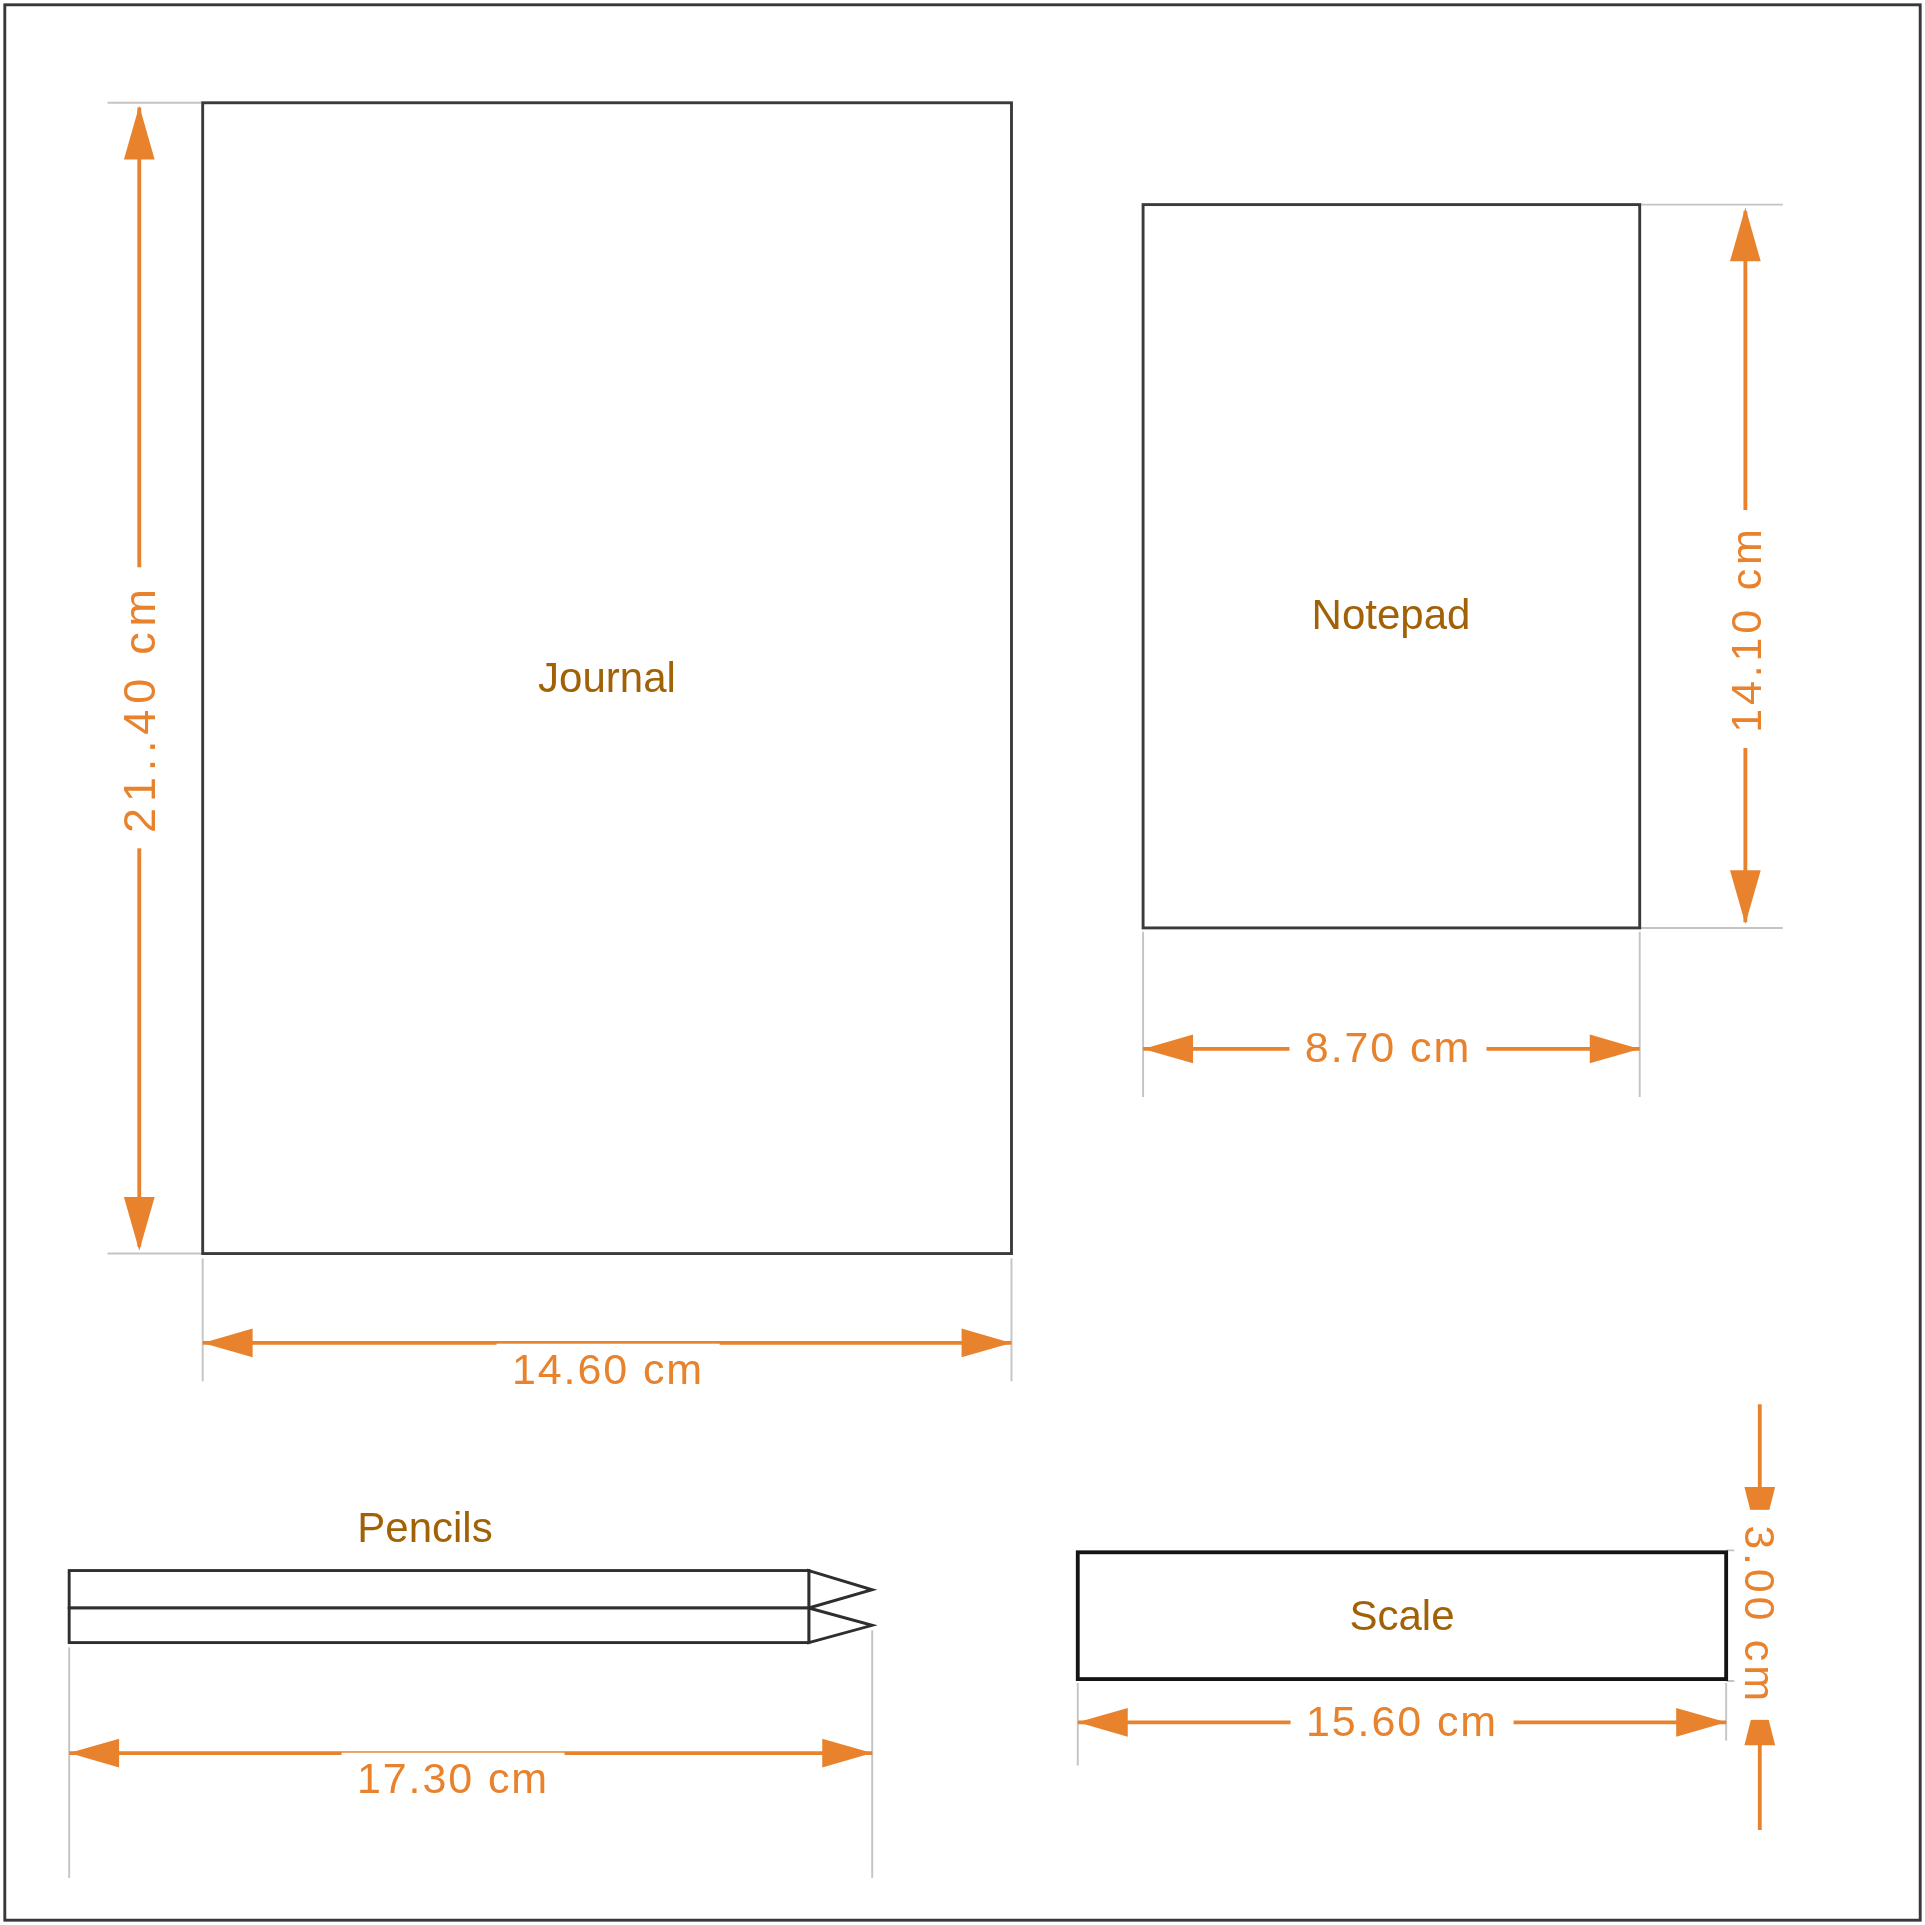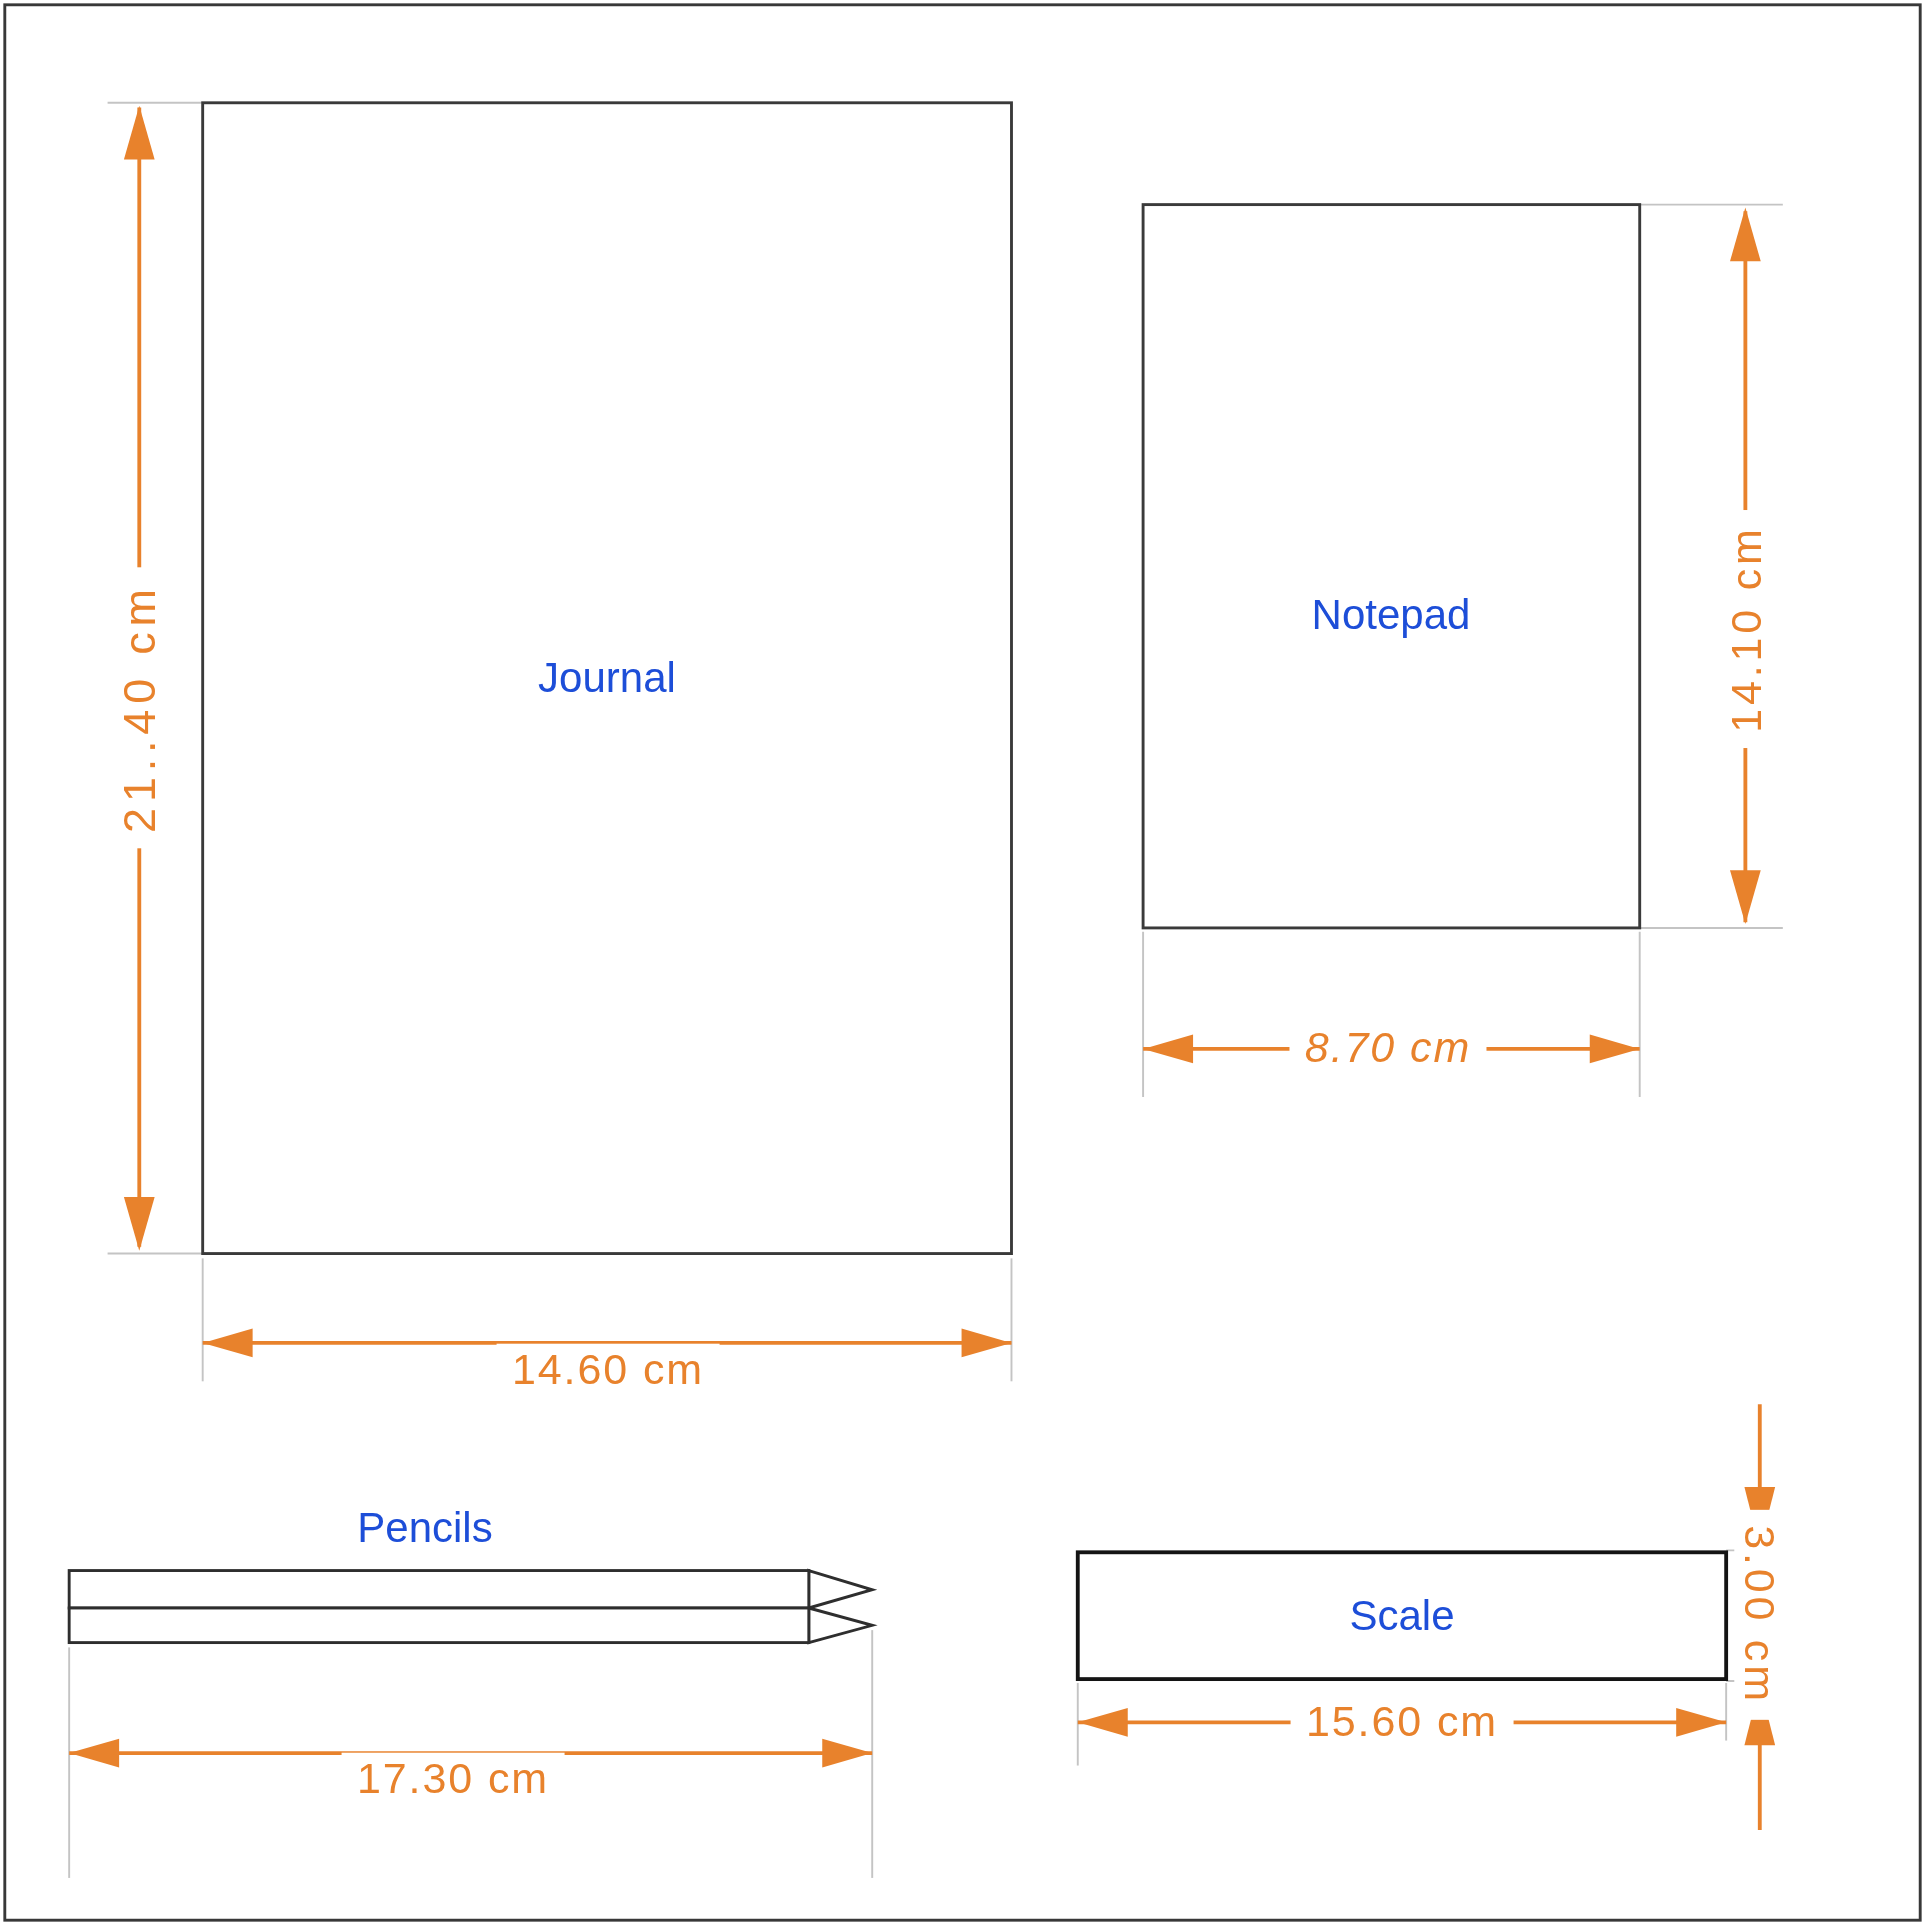--- a/index.html
+++ b/index.html
@@ -7,21 +7,21 @@
     position:relative;
     width:1925px;height:1925px;
     background:#ffffff;
     font-family:"Liberation Sans", sans-serif;
     overflow:hidden;
   }
   .stage svg{position:absolute;left:0;top:0;}
   .lbl{
     position:absolute;
     transform:translate(-50%,-50%);
-    color:#1d4ed8;
+    color:#a16207;
     font-size:42px;
     white-space:nowrap;
     line-height:1;
   }
   .dim{
     position:absolute;
     transform:translate(-50%,-50%);
     color:#e8822c;
     font-size:43px;
     letter-spacing:1.9px;
@@ -120,19 +120,19 @@
   </svg>
 
   <div class="lbl" style="left:607px;top:678px;">Journal</div>
   <div class="lbl" style="left:1391px;top:615px;">Notepad</div>
   <div class="lbl" style="left:425px;top:1528px;">Pencils</div>
   <div class="lbl" style="left:1402px;top:1616px;">Scale</div>
 
   <div class="dim rot-ccw wide" style="left:139px;top:708px;">21..40 cm</div>
   <div class="dim" style="left:608px;top:1341px;margin-top:28px;">14.60 cm</div>
   <div class="dim rot-ccw wide2" style="left:1746px;top:629px;">14.10 cm</div>
-  <div class="dim" style="left:1388px;top:1047px;font-style:italic;">8.70 cm</div>
+  <div class="dim" style="left:1388px;top:1047px;">8.70 cm</div>
   <div class="dim" style="left:453px;top:1750px;margin-top:28px;">17.30 cm</div>
   <div class="dim" style="left:1402px;top:1721px;">15.60 cm</div>
   <div class="dim rot-cw wide2" style="left:1760px;top:1615px;">3.00 cm</div>
 
 </div>
 
 
 </body></html>

